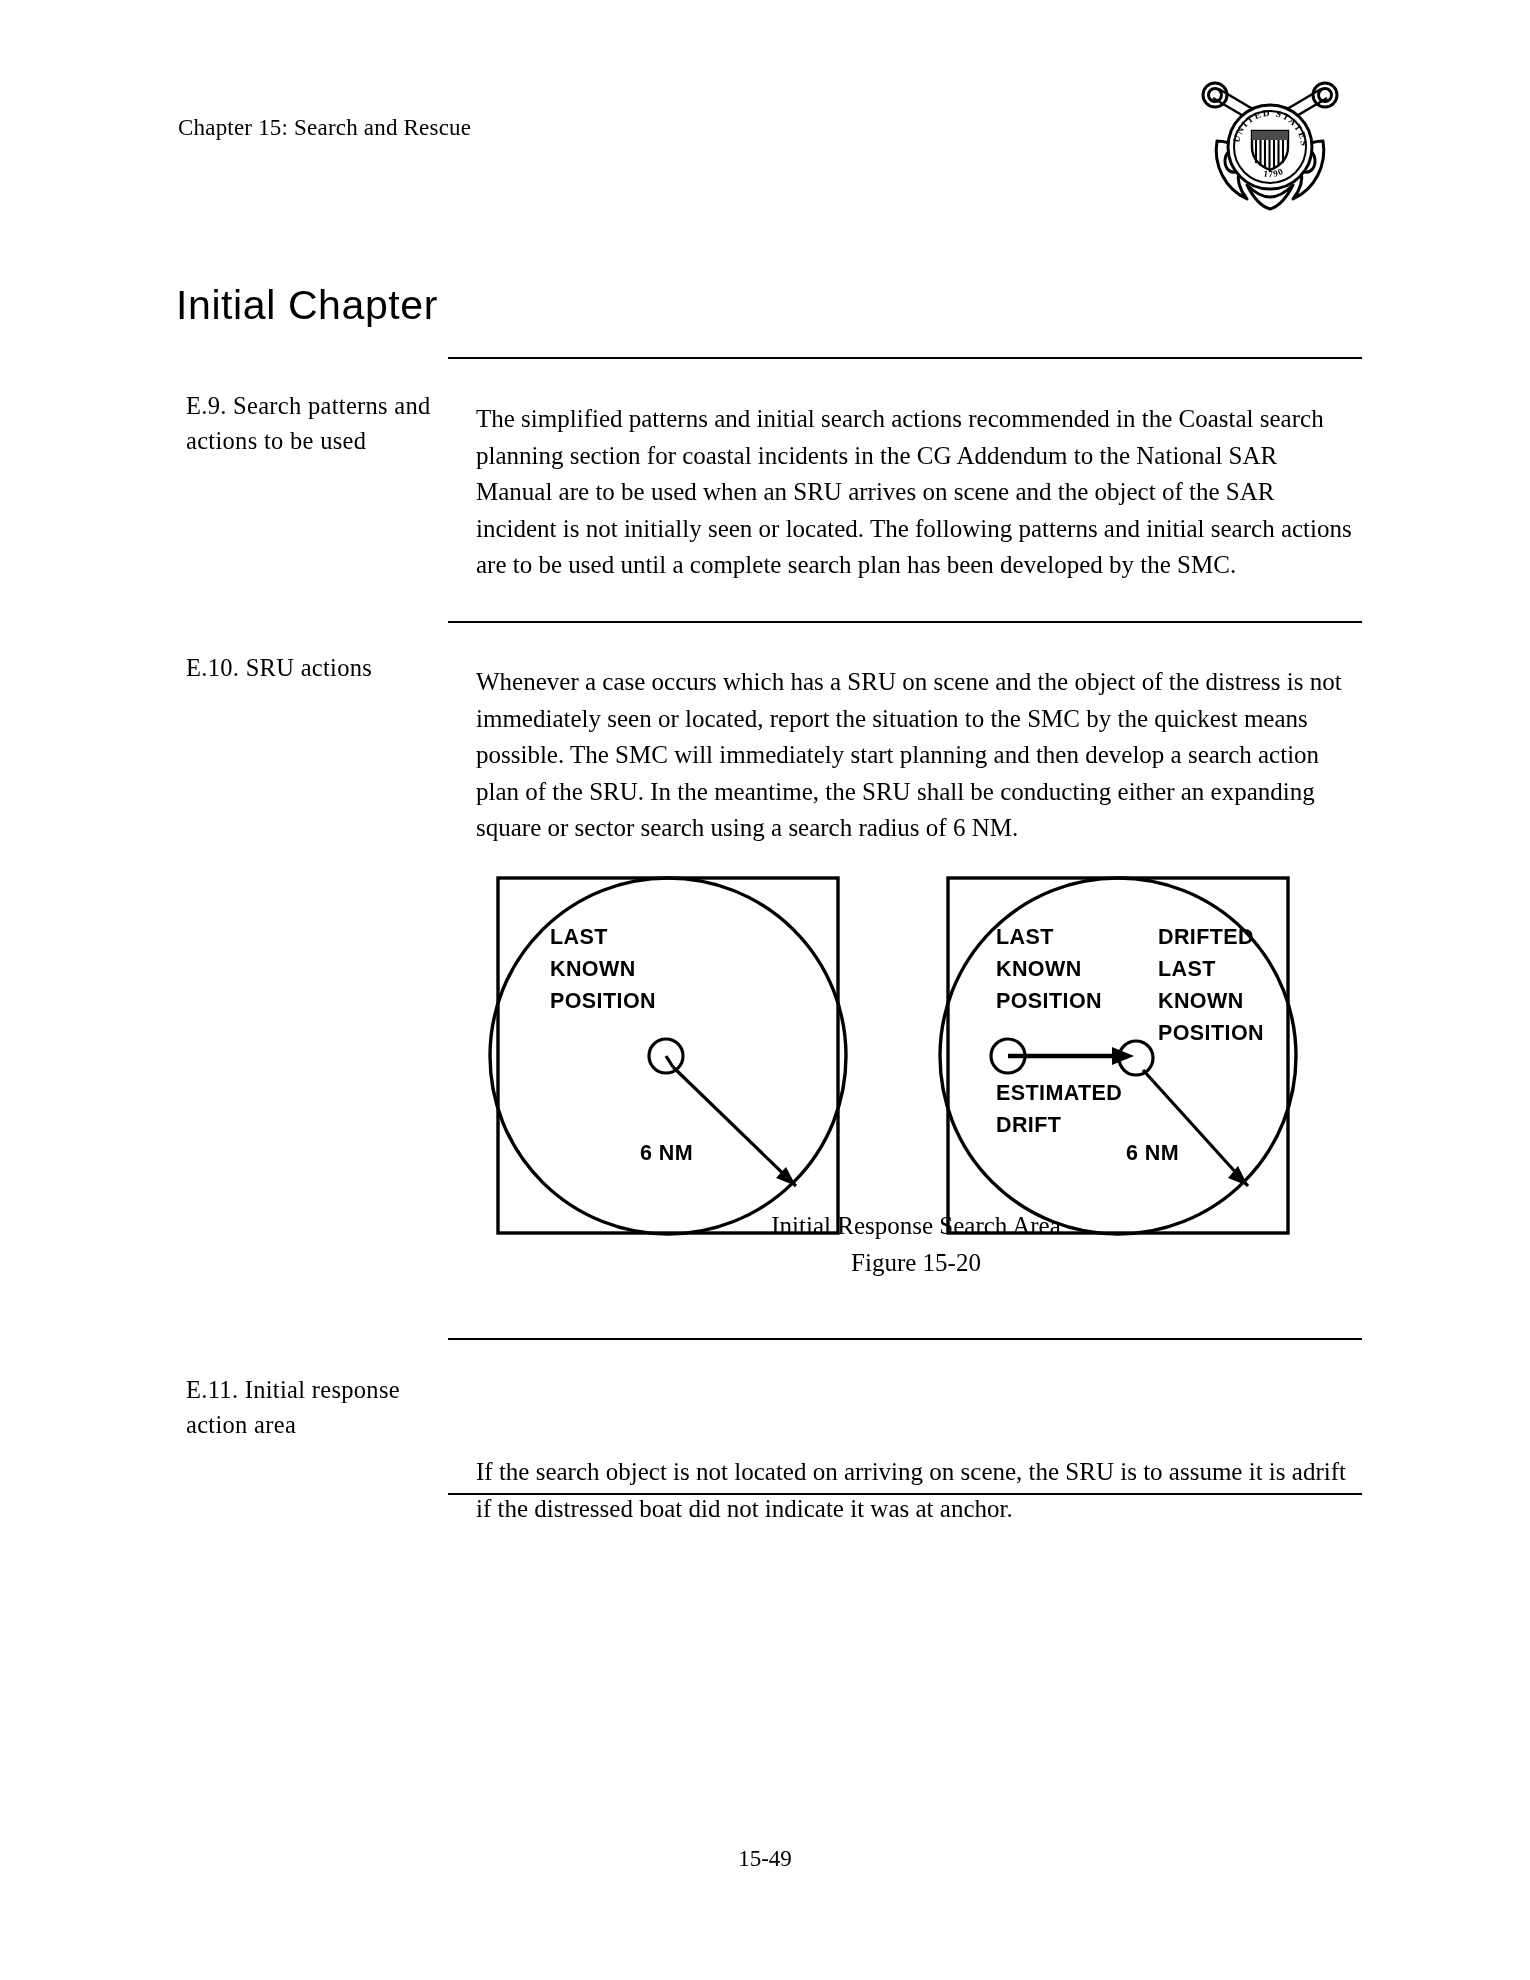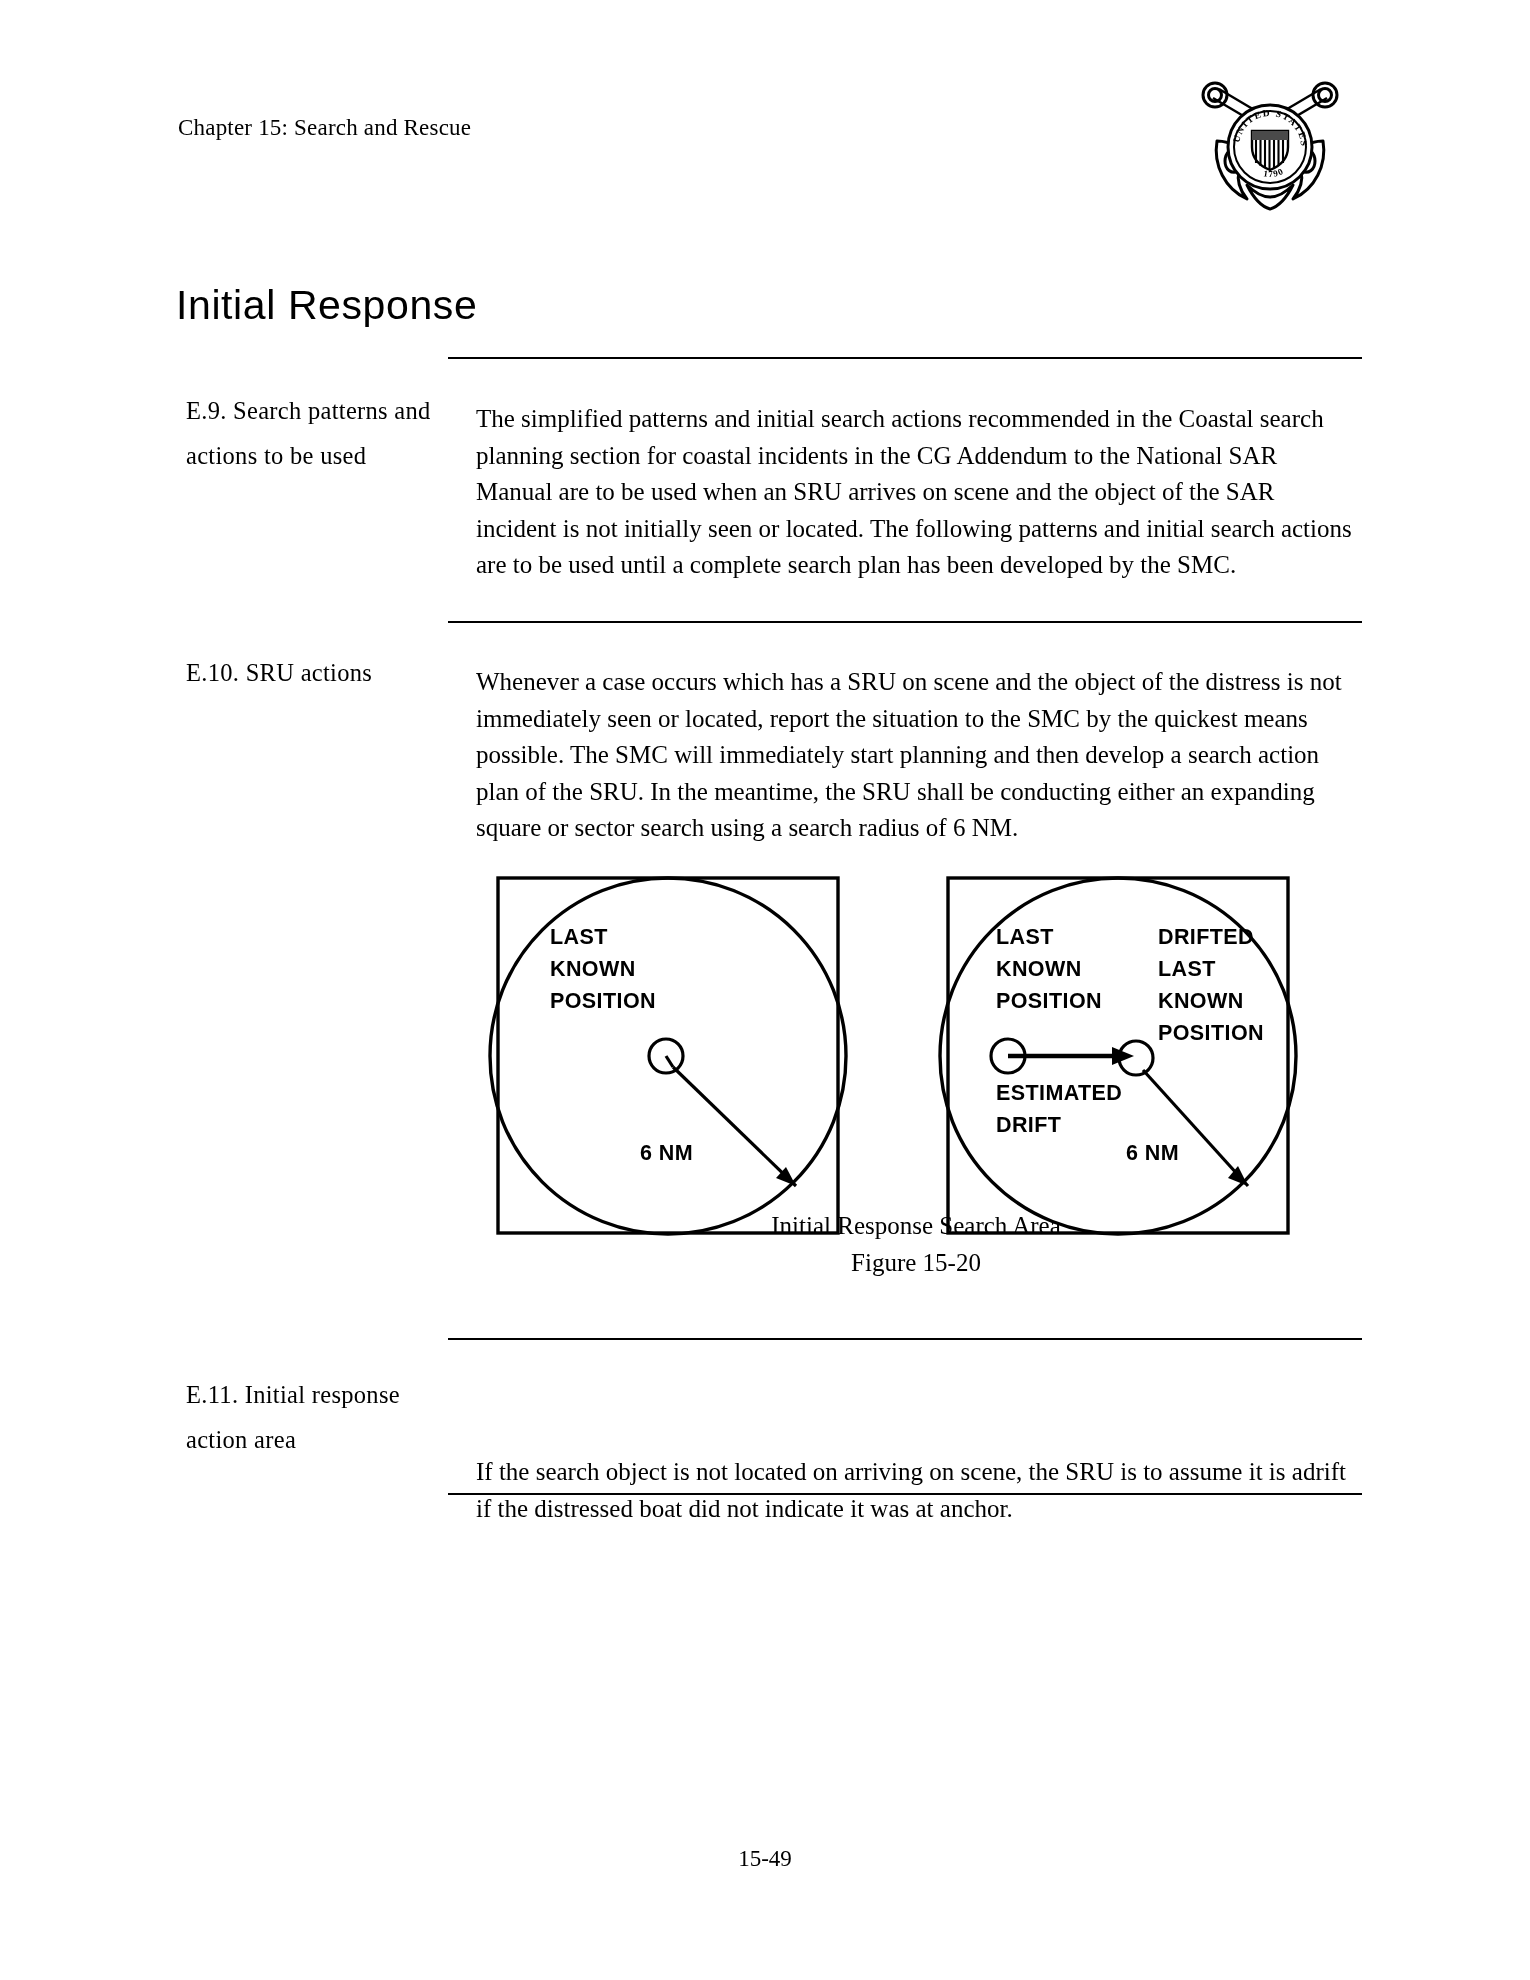--- a/index.html
+++ b/index.html
@@ -56,21 +56,21 @@
     height: 0;
     border-top: 2.2px solid #000;
   }
 
   
   .label {
     position: absolute;
     left: 186px;
     width: 260px;
     font-size: 24.5px;
-    line-height: 45px;
+    line-height: 35px;
     letter-spacing: 0.3px;
   }
   .body {
     position: absolute;
     left: 460px;
     width: 912px;
     font-size: 25px;
     line-height: 36.6px;
   }
   .body p { margin: 16px; }
@@ -178,21 +178,21 @@
           <path d="M70 67 L70 95"></path>
             <path d="M74.5 67 L74.5 96"></path>
           <path d="M79 67 L79 95"></path>
             <path d="M83.5 67 L83.5 93"></path>
           <path d="M88 67 L88 90"></path>
         </g>
       </g>
     </svg>
   </div>
 
-  <h1 class="page-title">Initial Response</h1>
+  <h1 class="page-title">Initial Chapter</h1>
 
   <div class="rule" style="top:357px"></div>
   <div class="rule" style="top:621px"></div>
   <div class="rule" style="top:1338px"></div>
   <div class="rule" style="top:1493px"></div>
 
   <div class="label" style="top:388px">E.9.  Search patterns and actions to be used</div>
   <div class="body" style="top:385px">
     <p>The simplified patterns and initial search actions recommended in the Coastal search planning section for coastal incidents in the CG Addendum to the National SAR Manual are to be used when an SRU arrives on scene and the object of the SAR incident is not initially seen or located.  The following patterns and initial search actions are to be used until a complete search plan has been developed by the SMC.</p>
   </div>

